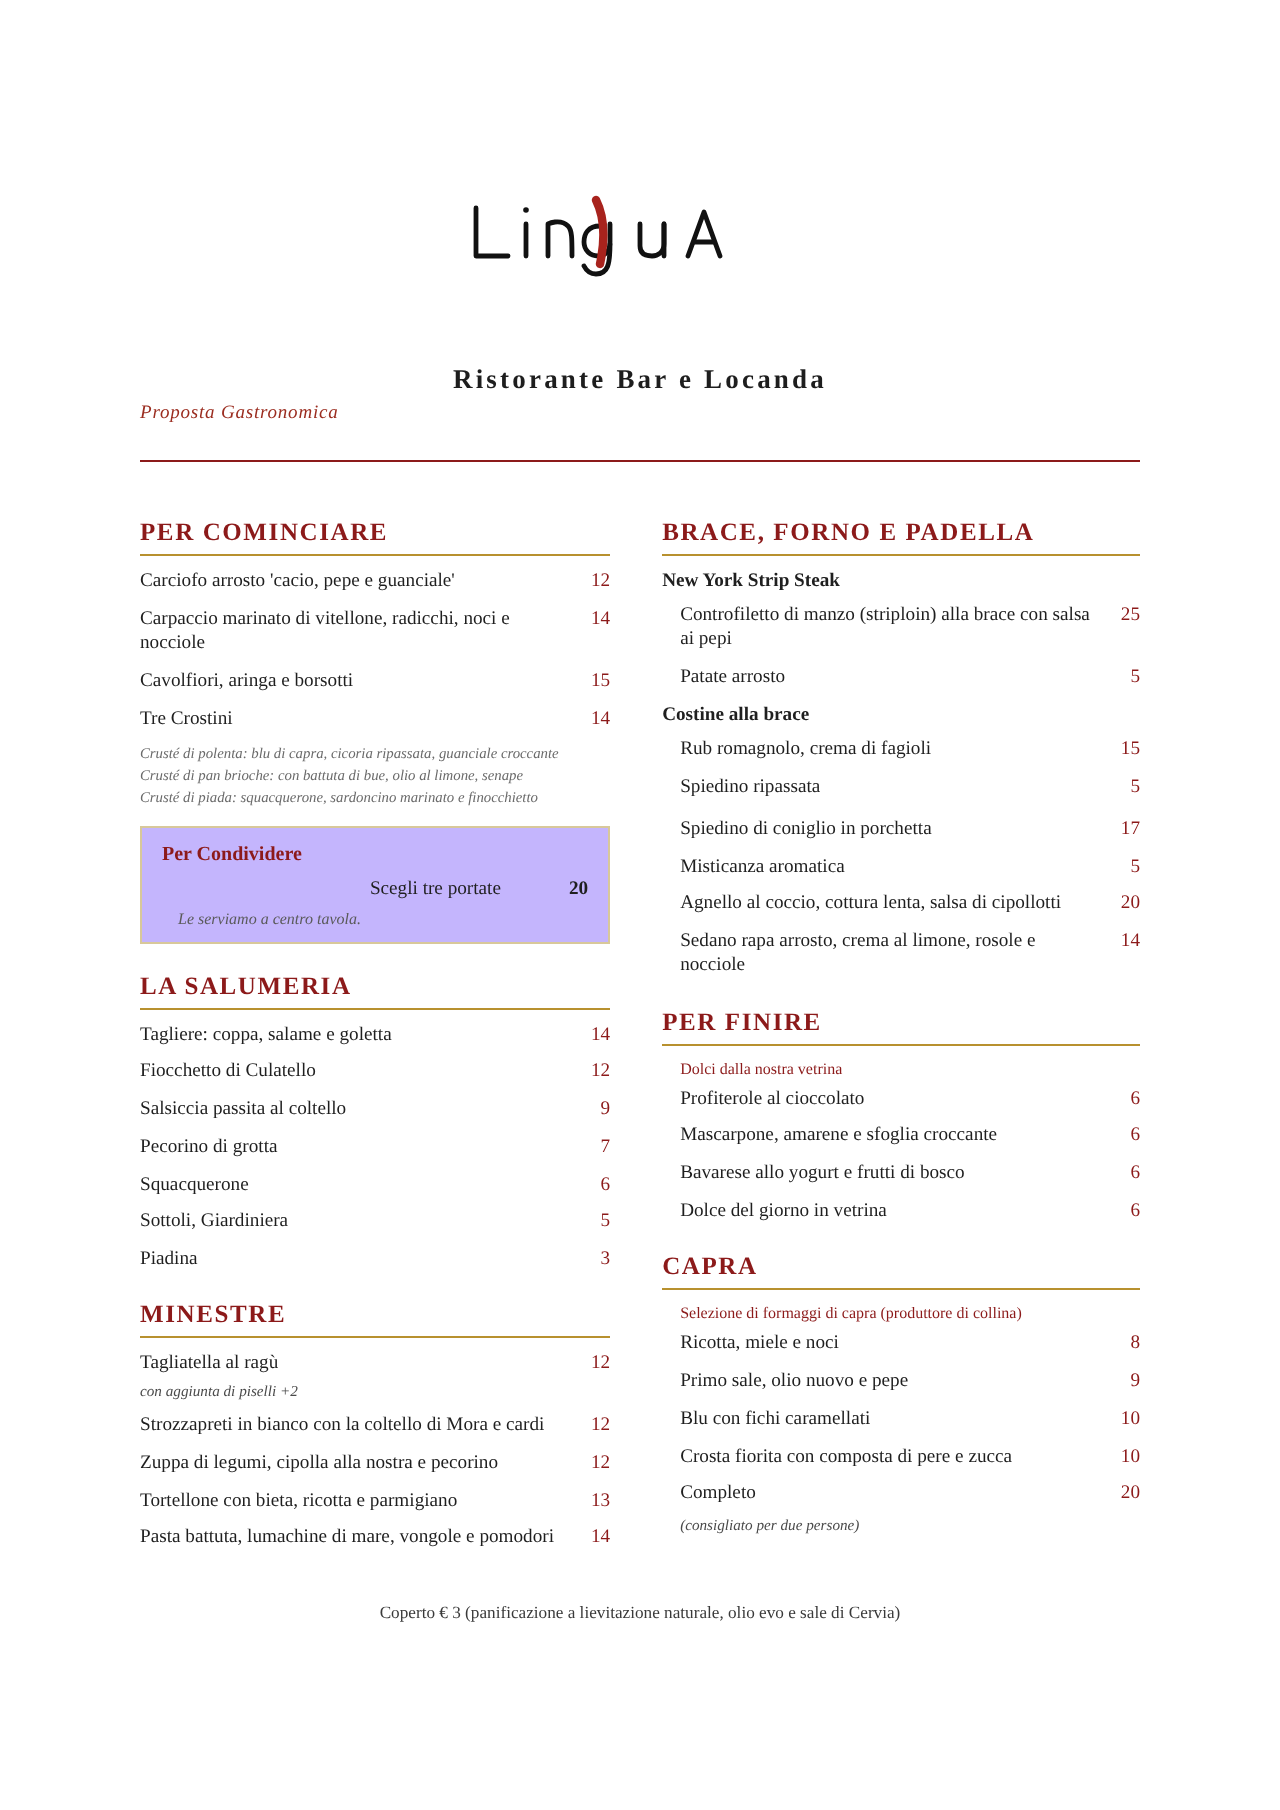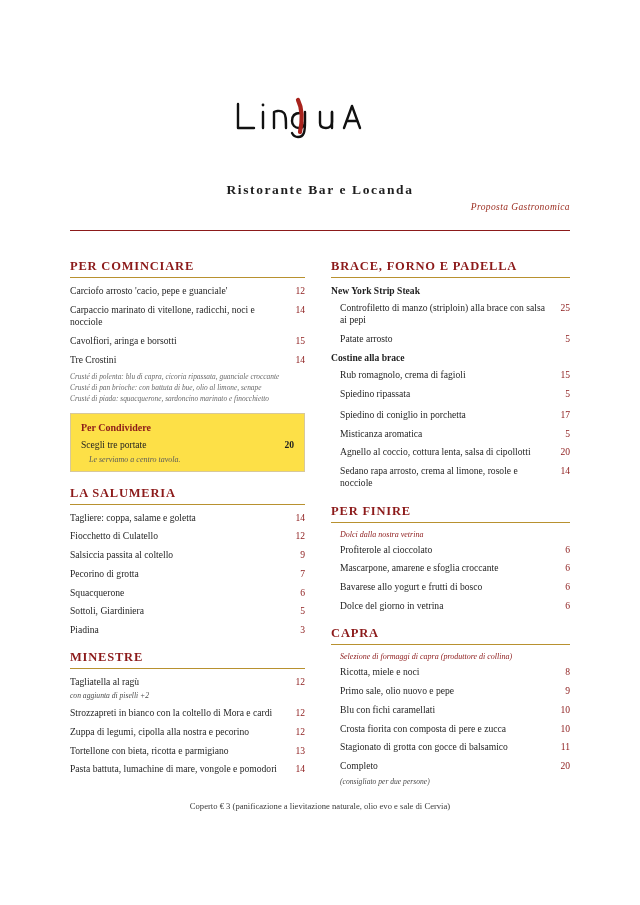--- a/index.html
+++ b/index.html
@@ -33,21 +33,21 @@
   .restaurant-title {
     text-align: center;
     font-family: "Liberation Serif", serif;
     font-weight: bold;
     font-size: 13.5px;
     letter-spacing: 1.6px;
     color: #1e1e1e;
     margin-top: 26px;
   }
   .restaurant-sub {
-    text-align: right;
+    text-align: left;
     font-family: "Liberation Serif", serif;
     font-style: italic;
     font-size: 9.5px;
     color: #9b2d20;
     letter-spacing: 0.4px;
     margin-top: 4px;
   }
 
   .top-rule {
     border-top: 1px solid #8c1a1a;
@@ -74,21 +74,20 @@
     padding-bottom: 3px;
     margin-top: 14px;
   }
   .section-rule {
     border-top: 1px solid #b8912f;
     margin-bottom: 7px;
   }
 
   .sect-note {
     font-family: "Liberation Serif", serif;
-    font-style: italic;
     font-size: 8px;
     color: #8c1a1a;
     margin: 2px 0 5px 0;
   }
 
   
   .item {
     display: flex;
     align-items: flex-start;
     justify-content: space-between;
@@ -135,35 +134,36 @@
     font-style: italic;
     font-size: 7.4px;
     color: #6a6a6a;
     line-height: 1.45;
     margin: 2px 0 8px 0;
   }
 
   
   .share-box {
     border: 1px solid #d8c89a;
-    background: #fde047;
+    background: #c4b5fd;
     padding: 8px 10px 7px 10px;
     margin: 8px 0 4px 0;
   }
   .share-title {
     font-family: "Liberation Serif", serif;
     font-weight: bold;
     font-size: 10px;
     color: #8c1a1a;
     margin-bottom: 6px;
   }
   .share-row {
     display: flex;
-    justify-content: space-between;
+    justify-content: flex-end;
     align-items: baseline;
+    gap: 34px;
   }
   .share-label {
     font-family: "Liberation Serif", serif;
     font-size: 9.6px;
     color: #1f1f1f;
   }
   .share-price {
     font-family: "Liberation Serif", serif;
     font-weight: bold;
     font-size: 9.6px;
@@ -409,24 +409,20 @@
         </div>
         <div class="item indent">
           <div class="item-name">Blu con fichi caramellati</div>
           <div class="item-price">10</div>
         </div>
         <div class="item indent">
           <div class="item-name">Crosta fiorita con composta di pere e zucca</div>
           <div class="item-price">10</div>
         </div>
         <div class="item indent">
-          <div class="item-name">Stagionato di grotta con gocce di balsamico</div>
-          <div class="item-price">11</div>
-        </div>
-        <div class="item indent">
           <div class="item-name">Completo</div>
           <div class="item-price">20</div>
         </div>
         <div class="item-sub indent" style="margin-top:-2px;">(consigliato per due persone)</div>
       </div>
 
     </div>
   </div>
 
   <div class="footer">Coperto € 3 (panificazione a lievitazione naturale, olio evo e sale di Cervia)</div>

